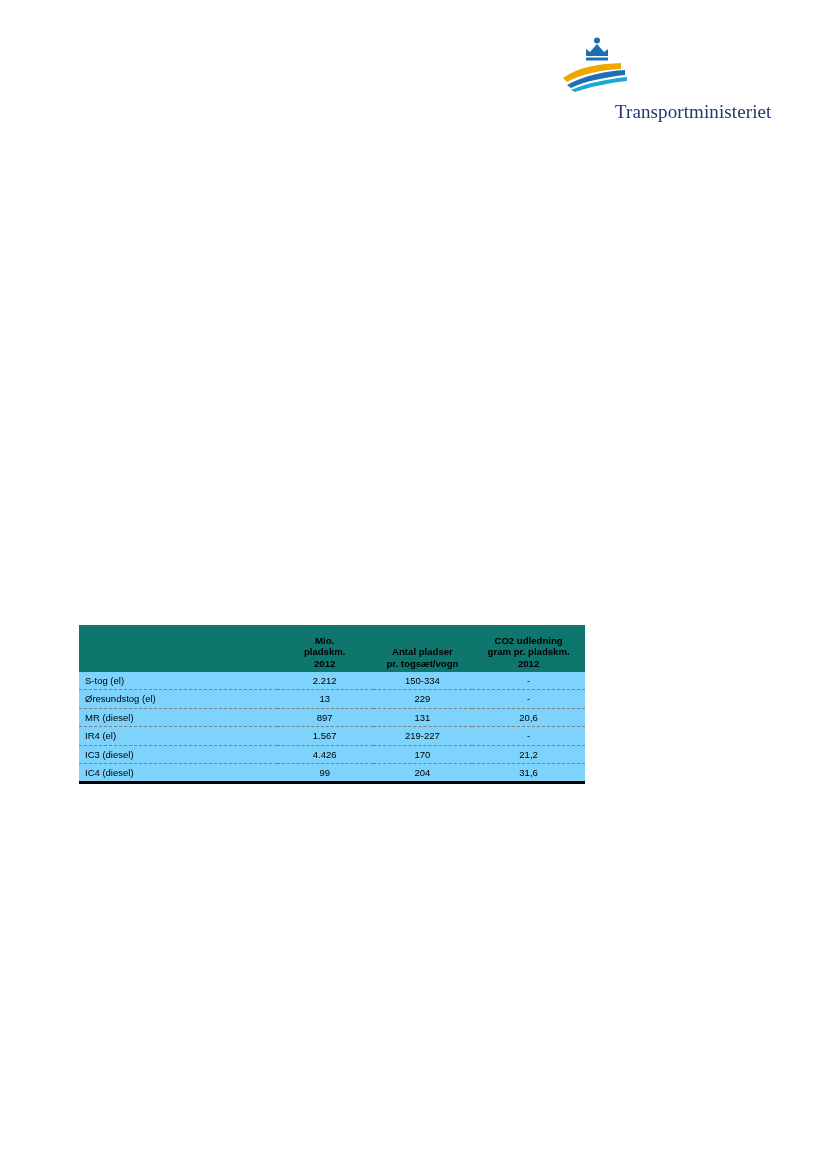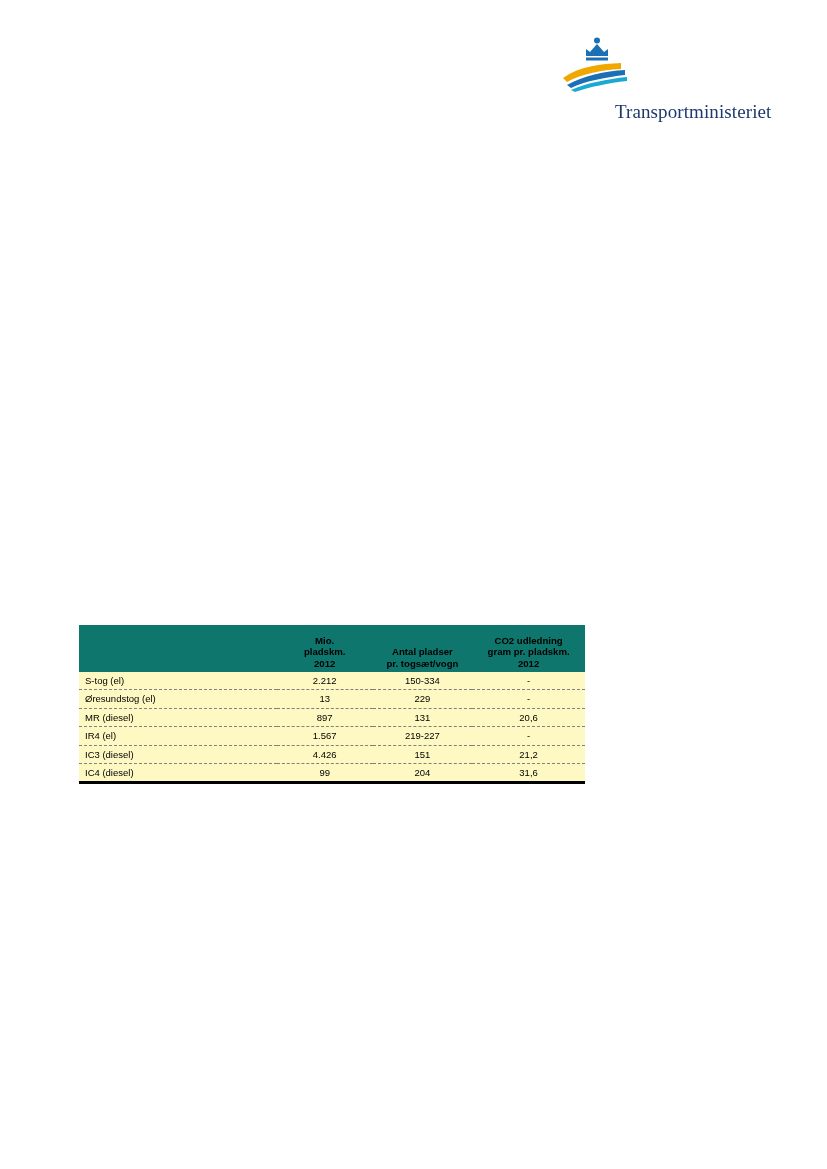--- a/index.html
+++ b/index.html
@@ -72,21 +72,21 @@
   }
   table.data thead th.c1 { width: 92px; }
   table.data thead th.c2 { width: 93px; }
   table.data thead th.c3 { width: 111px; text-align: center; }
 
   table.data tbody td {
     border-bottom: 1px dashed #808080;
     padding: 3px 6px 3px 6px;
     font-size: 9.5px;
     text-align: center;
-    background: #fef9c3;
+    background: #7dd3fc;
   }
   table.data tbody td.label {
     text-align: left;
   }
   table.data tbody tr:last-child td {
     border-bottom: none;
   }
   .table-bottom-rule {
     height: 2.5px;
     background: #000000;
@@ -156,21 +156,21 @@
       </tr>
       <tr>
         <td class="label">IR4 (el)</td>
         <td>1.567</td>
         <td>219-227</td>
         <td>-</td>
       </tr>
       <tr>
         <td class="label">IC3 (diesel)</td>
         <td>4.426</td>
-        <td>151</td>
+        <td>170</td>
         <td>21,2</td>
       </tr>
       <tr>
         <td class="label">IC4 (diesel)</td>
         <td>99</td>
         <td>204</td>
         <td>31,6</td>
       </tr>
     </tbody>
   </table>

